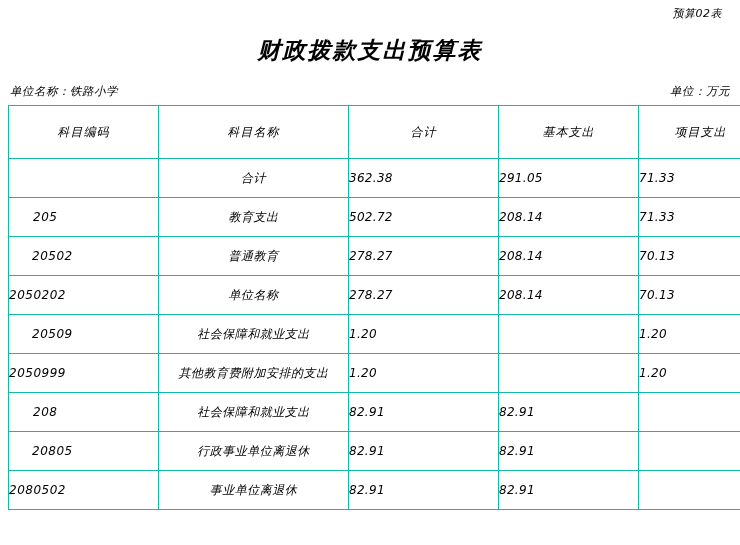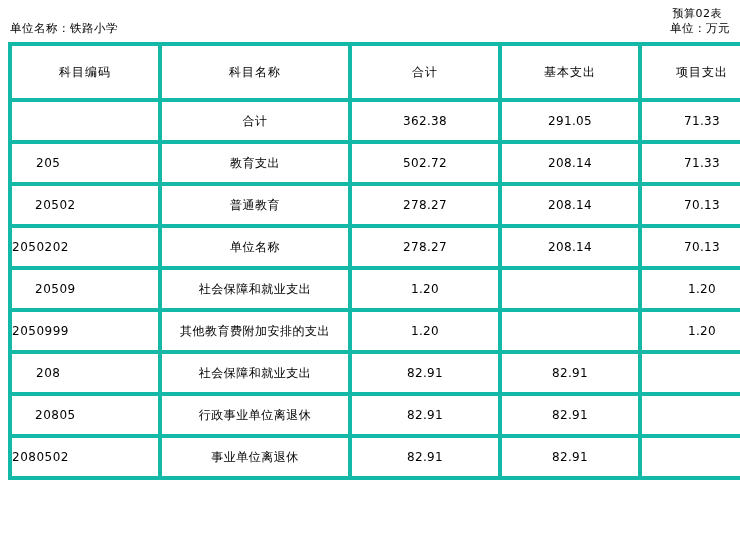--- a/index.html
+++ b/index.html
@@ -13,20 +13,21 @@
     font-family: "DejaVu Sans", "Liberation Sans", sans-serif;
     color: #000000;
     overflow: hidden;
   }
   .page {
     position: relative;
     width: 740px;
     height: 545px;
     box-sizing: border-box;
     padding: 0 8px;
+    font-style: italic;
   }
   .form-code {
     text-align: right;
     font-size: 11px;
     padding: 6px 10px 0 0;
     letter-spacing: 0.5px;
   }
   .doc-title {
     text-align: center;
     font-size: 23px;
@@ -45,21 +46,21 @@
   .meta-left { letter-spacing: 0.5px; }
   .meta-right { letter-spacing: 0.5px; }
 
   table.budget {
     width: 100%;
     border-collapse: collapse;
     table-layout: fixed;
     font-size: 12px;
   }
   table.budget th, table.budget td {
-    border: 4px solid #14b8a6;
+    border: 1px solid #14b8a6;
     padding: 0;
     height: 38px;
     vertical-align: middle;
   }
   table.budget thead th {
     height: 52px;
     font-weight: normal;
     text-align: center;
   }
   .col-code { width: 150px; }
@@ -74,35 +75,36 @@
     letter-spacing: 0.5px;
   }
   td.code.lvl1 { padding-left: 24px; }
   td.code.lvl2 { padding-left: 23px; }
   td.code.lvl3 { }
   td.name {
     text-align: center;
     letter-spacing: 0.5px;
   }
   td.num {
-    text-align: center;
+    text-align: left;
     padding-right: 12px;
     letter-spacing: 0.3px;
   }
   .thead-cell {
     letter-spacing: 1px;
   }
 </style>
 </head>
 <body>
 
 <div class="page">
 
   <div class="form-code">预算02表</div>
 
+  <div class="doc-title">财政拨款支出预算表</div>
 
   <div class="meta-row">
     <div class="meta-left">单位名称：铁路小学</div>
     <div class="meta-right">单位：万元</div>
   </div>
 
   <table class="budget">
     <colgroup>
       <col class="col-code">
       <col class="col-name">

